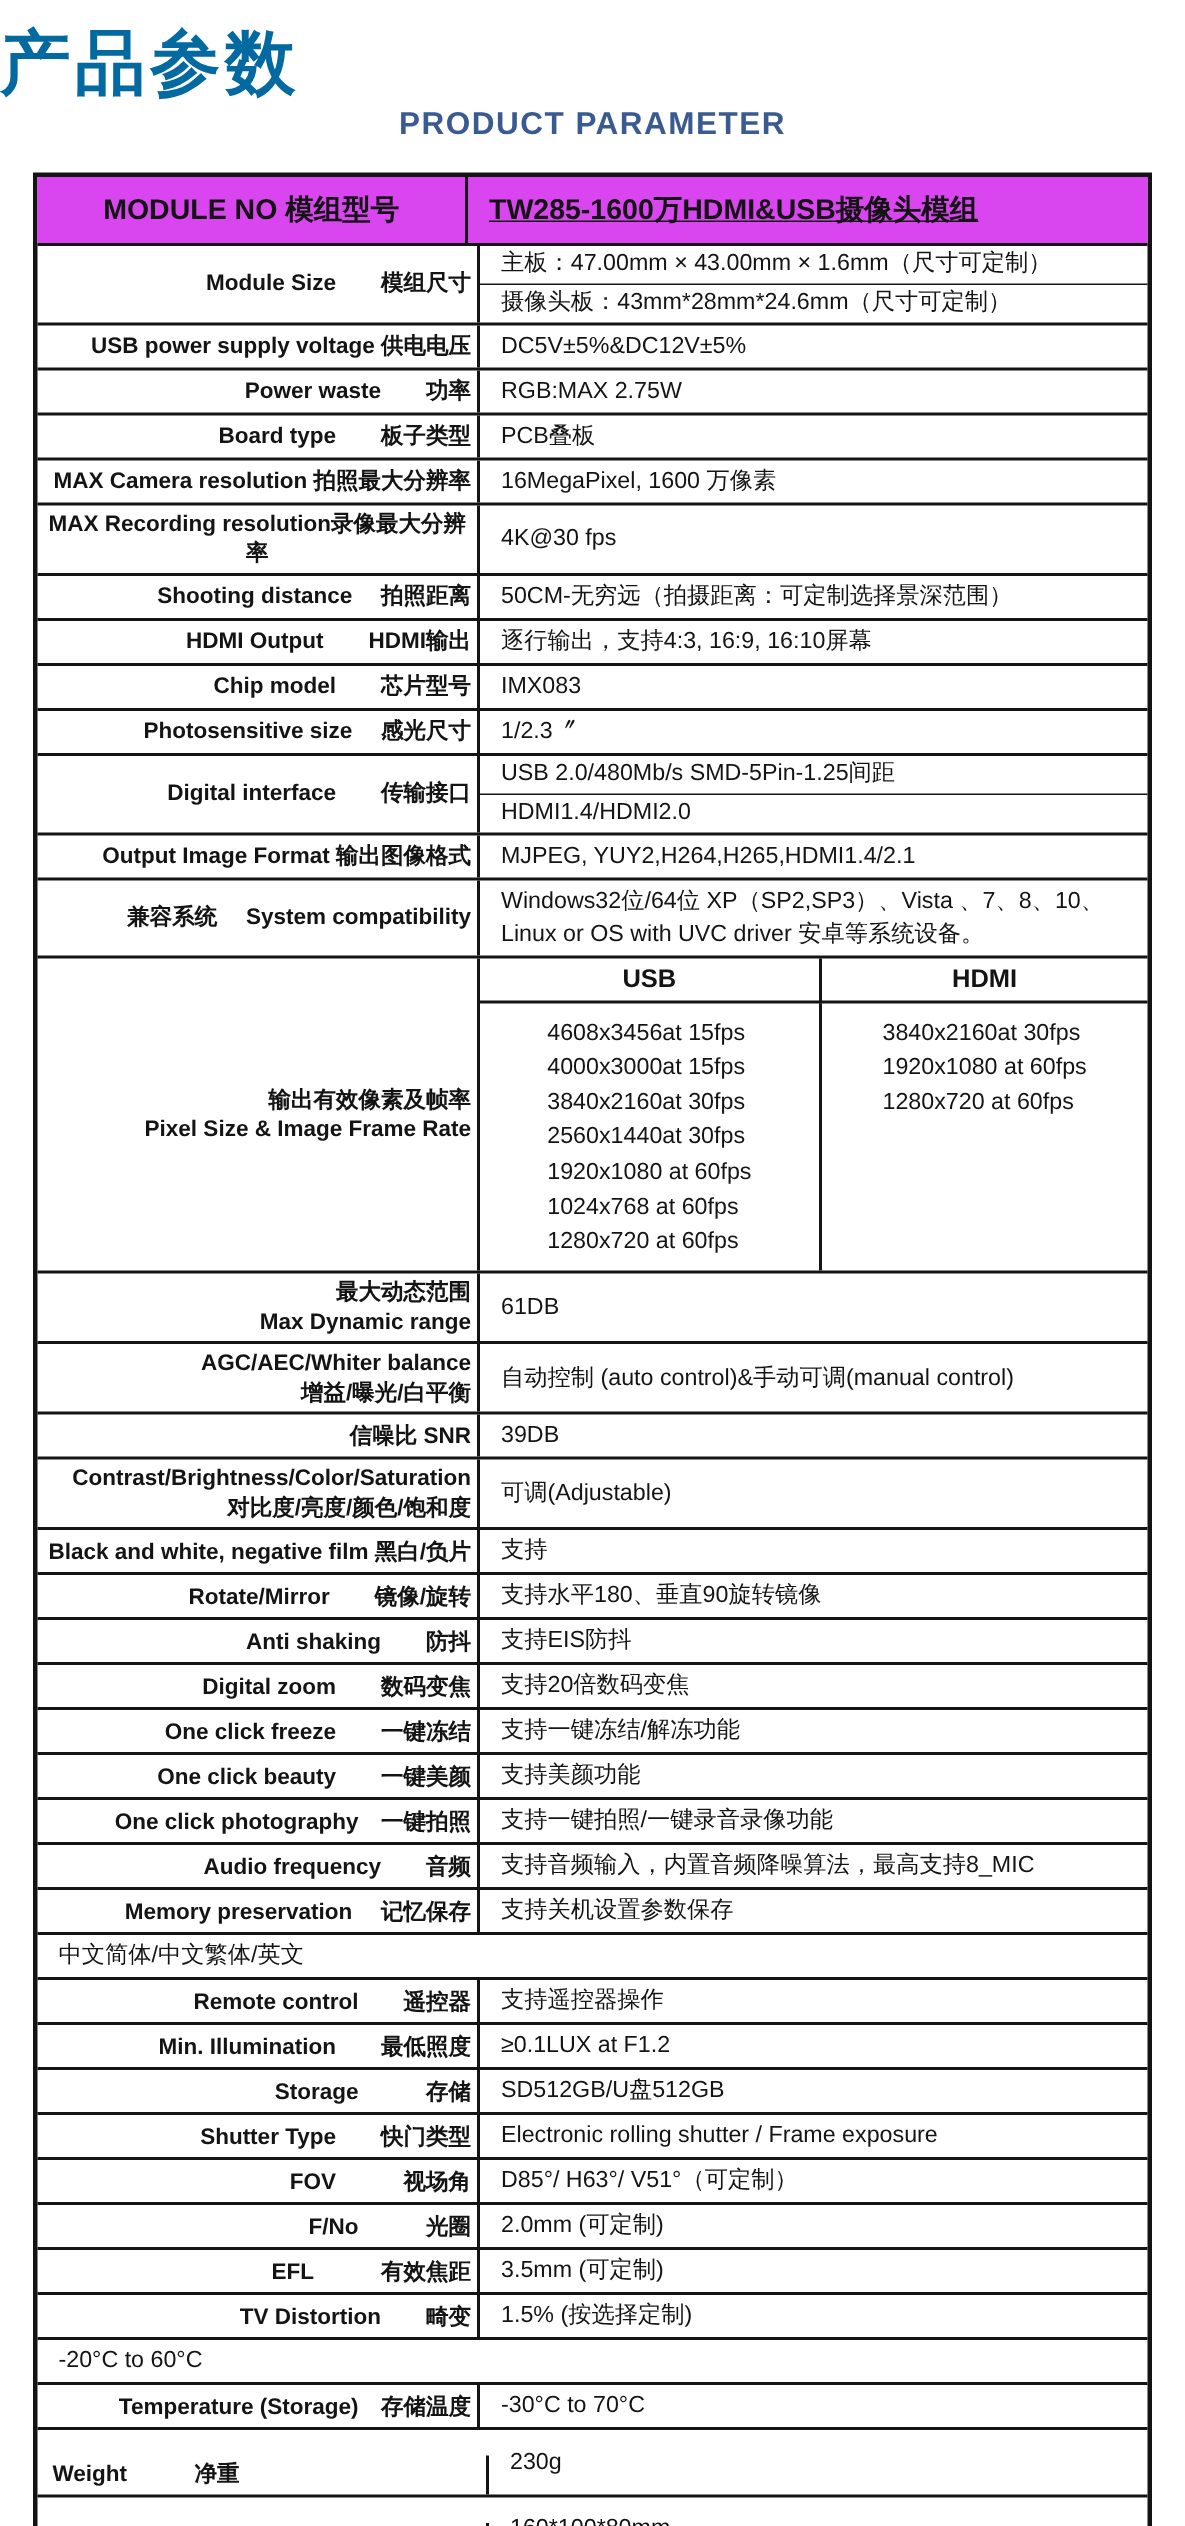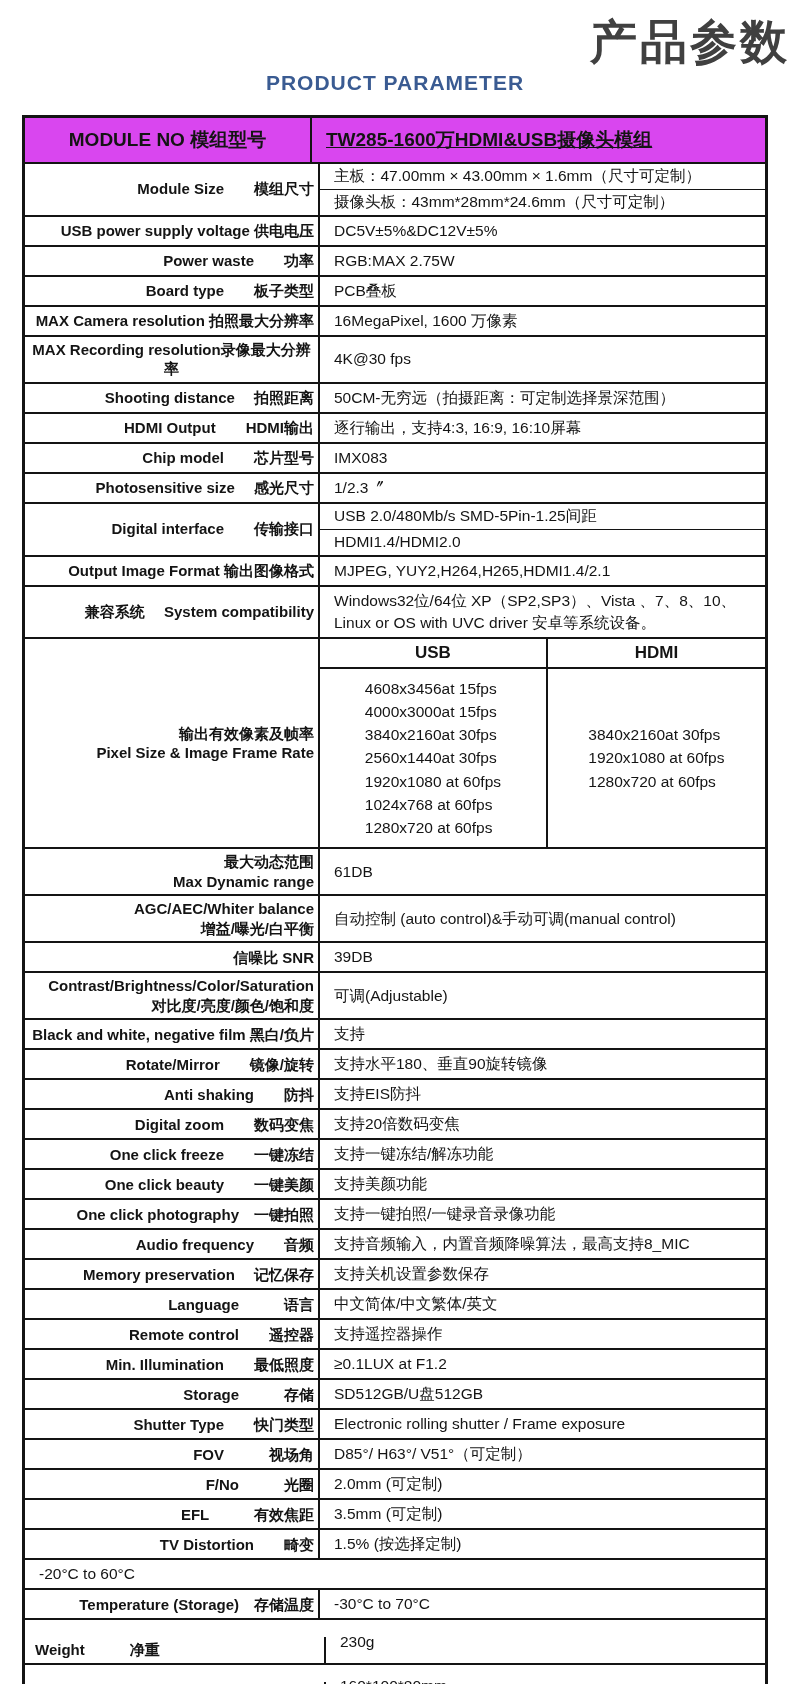--- a/index.html
+++ b/index.html
@@ -3,21 +3,21 @@
 <meta charset="utf-8">
 <style>
   html,body{margin:0;padding:0;background:#ffffff;}
   body{
     width:790px;min-height:1684px;
     font-family:"Liberation Sans","DejaVu Sans",sans-serif;
     color:#141414;
   }
   .page{padding-top:16px;}
   .title-zh{
-    text-align:right;color:#404040;font-weight:bold;
+    text-align:left;color:#0369a1;font-weight:bold;
     font-size:47px;letter-spacing:3px;line-height:1.1;
   }
   .title-en{
     text-align:center;color:#3a5b92;font-weight:bold;
     font-size:21px;letter-spacing:1px;margin-top:3px;
   }
   .spec-table{
     width:740px;margin:20px auto 30px auto;
     border:3px solid #141414;
   }
@@ -55,21 +55,21 @@
   
   .dual{
     display:grid;grid-template-columns:51.2% 48.8%;
     grid-template-rows:auto 1fr;width:100%;
   }
   .dh{
     text-align:center;font-weight:bold;font-size:17px;
     padding:4px 0;border-bottom:2px solid #141414;
   }
   .dh1,.db1{border-right:2px solid #141414;}
-  .db{display:flex;align-items:center;justify-content:center;padding:8px 0;}
+  .db{display:flex;align-items:flex-start;justify-content:center;padding:8px 0;}
   .db-inner{text-align:left;line-height:1.5;font-size:15.5px;font-weight:500;}
 </style>
 </head>
 <body>
 
 <div class="page">
   <div class="title-zh">产品参数</div>
   <div class="title-en">PRODUCT PARAMETER</div>
 
   <div class="spec-table">
@@ -315,23 +315,20 @@
         </div>
         <div class="row">
           <div class="lbl">
             <div>Memory preservation　 记忆保存</div>
           </div>
           <div class="val">
             <div class="vline">支持关机设置参数保存</div>
           </div>
         </div>
         <div class="row">
-          <div class="lbl">
-            <div>Language　　　语言</div>
-          </div>
           <div class="val">
             <div class="vline">中文简体/中文繁体/英文</div>
           </div>
         </div>
         <div class="row">
           <div class="lbl">
             <div>Remote control　　遥控器</div>
           </div>
           <div class="val">
             <div class="vline">支持遥控器操作</div>

